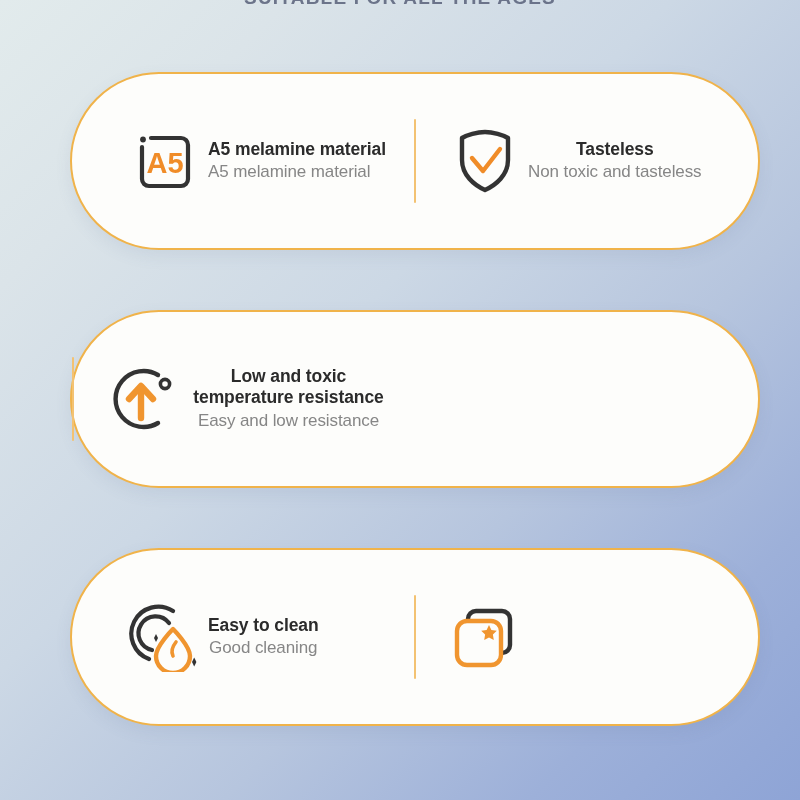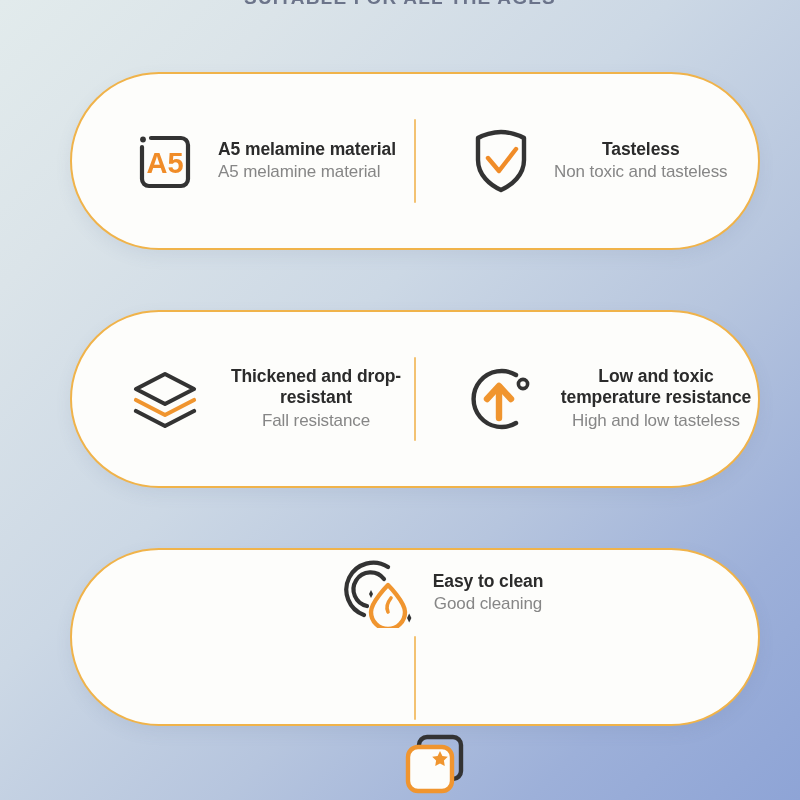--- a/index.html
+++ b/index.html
@@ -50,51 +50,50 @@
     box-sizing: border-box;
     background: #fdfdfb;
     border: 2px solid #f0b34a;
     border-radius: 89px;
     display: flex;
     align-items: center;
     box-shadow: 0 6px 16px rgba(90, 110, 150, .10);
   }
   .card-1 { top: 72px; }
   .card-2 { top: 310px; }
-  .card-3 { top: 548px; flex-direction: column; }
+  .card-3 { top: 548px; }
 
   .half {
     flex: 1 1 50%;
     display: flex;
     align-items: center;
     height: 100%;
     box-sizing: border-box;
   }
   .half-left  { padding-left: 50px; }
-  .half-right { padding-left: 42px; }
+  .half-right { padding-left: 26px; }
 
   .divider {
     width: 2px;
     height: 84px;
     background: #f3c272;
     border-radius: 2px;
     flex: 0 0 auto;
   }
 
   .icon-box {
     width: 86px;
     height: 86px;
     flex: 0 0 auto;
     display: flex;
     align-items: center;
     justify-content: center;
   }
 
   .texts {
-    margin-left: 10px;
     display: flex;
     flex-direction: column;
     justify-content: center;
   }
   .t-main {
     font-size: 17.5px;
     font-weight: 700;
     color: #2b2b2b;
     line-height: 1.18;
     letter-spacing: -.1px;
@@ -144,48 +143,35 @@
       </div>
       <div class="texts t-center">
         <div class="t-main">Tasteless</div>
         <div class="t-sub">Non toxic and tasteless</div>
       </div>
     </div>
   </div>
 
   <div class="card card-2">
 
-    <div class="half half-left">
-      <div class="icon-box">
-        <svg width="70" height="58" viewBox="0 0 70 58" fill="none">
-          <path d="M35 4 L64 19 L35 34 L6 19 Z" stroke="#333333" stroke-width="4.2" stroke-linejoin="round" fill="none"></path>
-          <path d="M6 30 L35 45 L64 30" stroke="#f0952f" stroke-width="4.2" stroke-linecap="round" stroke-linejoin="round" fill="none"></path>
-          <path d="M6 41 L35 56 L64 41" stroke="#333333" stroke-width="4.2" stroke-linecap="round" stroke-linejoin="round" fill="none"></path>
-        </svg>
-      </div>
-      <div class="texts t-center t-narrow">
-        <div class="t-main">Thickened and drop-resistant</div>
-        <div class="t-sub">Fall resistance</div>
-      </div>
-    </div>
 
     <div class="divider"></div>
 
     <div class="half half-right">
       <div class="icon-box">
         <svg width="66" height="66" viewBox="0 0 66 66" fill="none">
           <path d="M48 9 A28 28 0 1 0 48 57" stroke="#333333" stroke-width="4.4" stroke-linecap="round" fill="none"></path>
           <circle cx="55" cy="18" r="4.6" stroke="#333333" stroke-width="3.6" fill="none"></circle>
           <path d="M31 52 V24" stroke="#f0952f" stroke-width="6.4" stroke-linecap="round"></path>
           <path d="M19 33 L31 20 L43 33" stroke="#f0952f" stroke-width="6.4" stroke-linecap="round" stroke-linejoin="round" fill="none"></path>
         </svg>
       </div>
       <div class="texts t-center t-narrow">
         <div class="t-main">Low and toxic temperature resistance</div>
-        <div class="t-sub">High and low tasteless</div>
+        <div class="t-sub">Easy and low resistance</div>
       </div>
     </div>
   </div>
 
   <div class="card card-3">
 
     <div class="half half-left">
       <div class="icon-box">
         <svg width="72" height="70" viewBox="0 0 72 70" fill="none">
           <path d="M44 9 A27 27 0 1 0 20 57" stroke="#333333" stroke-width="4.2" stroke-linecap="round" fill="none"></path>

